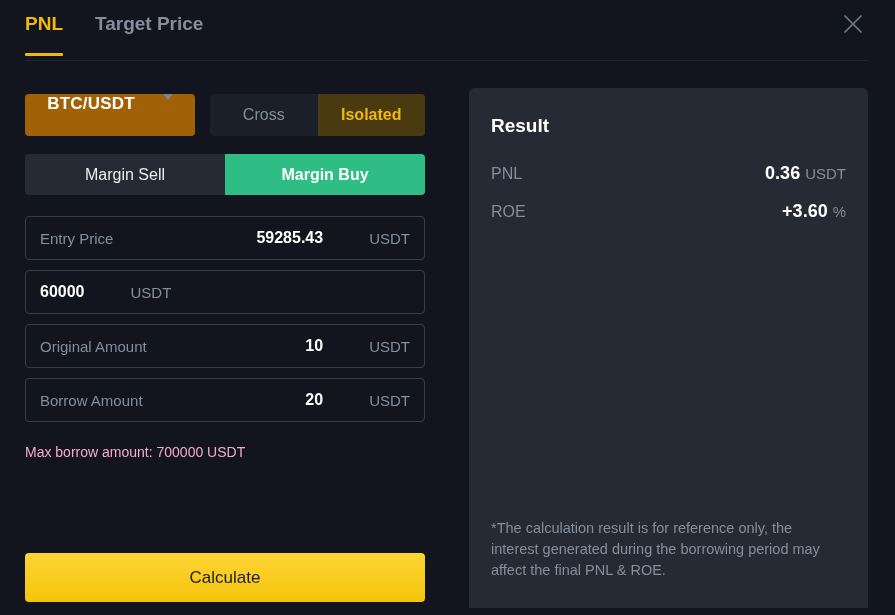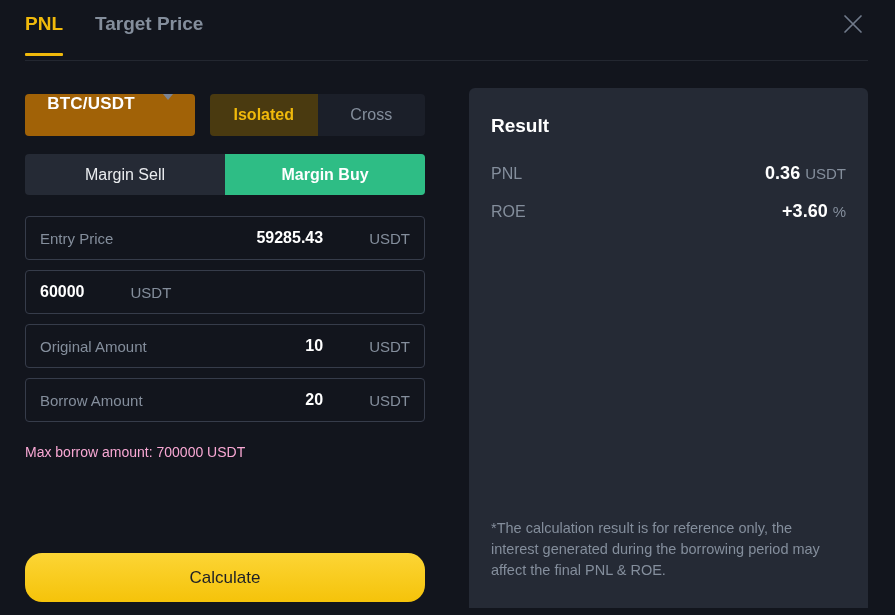--- a/index.html
+++ b/index.html
@@ -213,21 +213,21 @@
     color: #f9a8d4;
   }
 
   .calculate-btn {
     position: absolute;
     left: 25px;
     top: 553px;
     width: 400px;
     height: 49px;
     border: none;
-    border-radius: 17px;
+    border-radius: 4px;
     background: linear-gradient(180deg, #fcd535 0%, #f5c30a 100%);
     color: #1e2026;
     font-family: "Liberation Sans", sans-serif;
     font-size: 17px;
     cursor: pointer;
   }
 
   
   .result-panel {
     position: absolute;
@@ -304,25 +304,25 @@
 
   <div class="left-col">
 
     <div class="row-top">
       <div class="pair-select">
         <span class="pair-label">BTC/USDT</span>
         <span class="caret"></span>
       </div>
 
       <div class="mode-toggle">
+        <div class="mode-btn">
+          <span>Cross</span>
+        </div>
         <div class="mode-btn active">
           <span>Isolated</span>
-        </div>
-        <div class="mode-btn">
-          <span>Cross</span>
         </div>
       </div>
     </div>
 
     <div class="side-toggle">
       <div class="side-btn">
         <span>Margin Sell</span>
       </div>
       <div class="side-btn buy-active">
         <span>Margin Buy</span>

